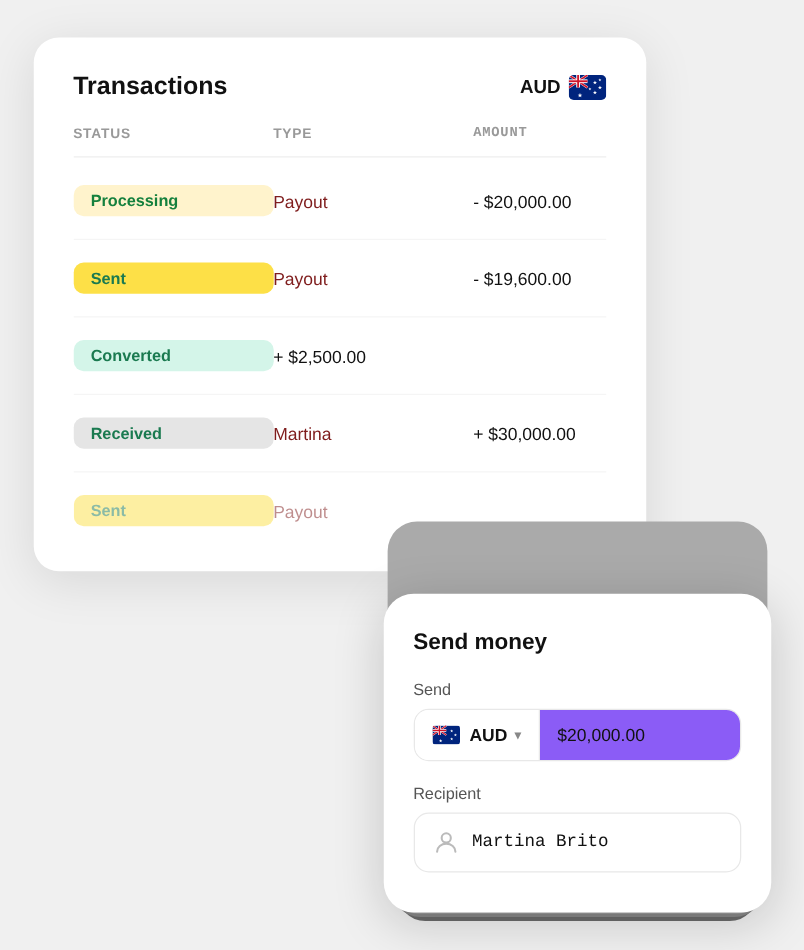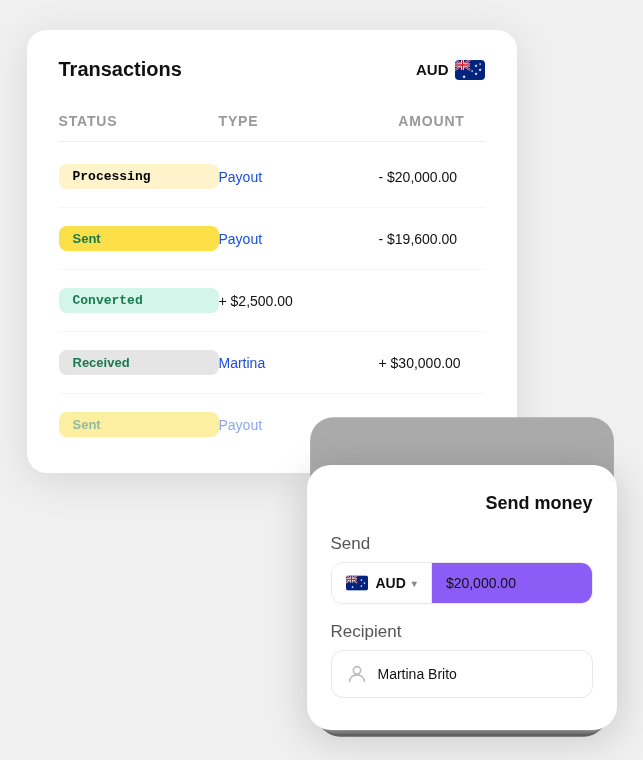--- a/index.html
+++ b/index.html
@@ -32,21 +32,21 @@
       border-radius: 20px;
       padding: 28px 32px;
       box-shadow: 0 8px 40px rgba(0,0,0,0.10);
       z-index: 2;
     }
 
     .card-header {
       display: flex;
       justify-content: space-between;
       align-items: center;
-      margin-bottom: 32px;
+      margin-bottom: 20px;
     }
 
     .card-title {
       font-size: 20px;
       font-weight: 700;
       color: #111;
     }
 
     .currency-badge {
       display: flex;
@@ -59,29 +59,30 @@
 
     .table-header {
       display: grid;
       grid-template-columns: 160px 160px 1fr;
       padding: 0 0 12px 0;
       border-bottom: 1px solid #eee;
       margin-bottom: 4px;
     }
 
     .col-label {
-      font-size: 14px;
+      font-size: 11px;
       font-weight: 600;
       color: #999;
       letter-spacing: 0.06em;
       text-transform: uppercase;
     }
 
     .col-label.right {
-      text-align: center;
+      text-align: left;
+      font-family: Liberation Mono, monospace;
     }
 
     .table-row {
       display: grid;
       grid-template-columns: 160px 160px 1fr;
       align-items: center;
       padding: 18px 0;
       border-bottom: 1px solid #f5f5f5;
     }
 
@@ -92,43 +93,41 @@
     .status-badge {
       display: inline-block;
       padding: 5px 14px;
       border-radius: 8px;
       font-size: 13px;
       font-weight: 600;
     }
 
     .badge-processing {
       background: #FFF3CC;
-      color: #000000;
-      font-family: Liberation Mono, monospace;
+      color: #15803d;
     }
 
     .badge-sent {
       background: #fde047;
       color: #1A7A50;
     }
 
     .badge-converted {
       background: #D4F5E9;
       color: #1A7A50;
-      font-family: Liberation Mono, monospace;
     }
 
     .badge-received {
       background: #e5e5e5;
       color: #1A7A50;
     }
 
     .type-text {
       font-size: 14px;
-      color: #1d4ed8;
+      color: #7f1d1d;
     }
 
     .amount-text {
       font-size: 14px;
       color: #111;
       font-weight: 500;
       text-align: left;
     }
 
     .amount-text.negative {
@@ -197,25 +196,24 @@
       padding: 28px 24px 32px;
       box-shadow: 0 8px 40px rgba(0,0,0,0.18);
       z-index: 10;
     }
 
     .send-money-title {
       font-size: 18px;
       font-weight: 700;
       color: #111;
       margin-bottom: 20px;
-      text-align: right;
     }
 
     .field-label {
-      font-size: 17px;
+      font-size: 13px;
       color: #555;
       margin-bottom: 8px;
     }
 
     .send-row {
       display: flex;
       align-items: center;
       gap: 0;
       border: 1px solid #e8e8e8;
       border-radius: 12px;
@@ -252,20 +250,21 @@
       background: #8b5cf6;
     }
 
     .recipient-row {
       display: flex;
       align-items: center;
       gap: 10px;
       border: 1px solid #e8e8e8;
       border-radius: 12px;
       padding: 12px 14px;
+      font-family: Liberation Mono, monospace;
     }
 
     .person-icon {
       width: 22px;
       height: 22px;
       color: #bbb;
       flex-shrink: 0;
     }
 
     .recipient-name {

